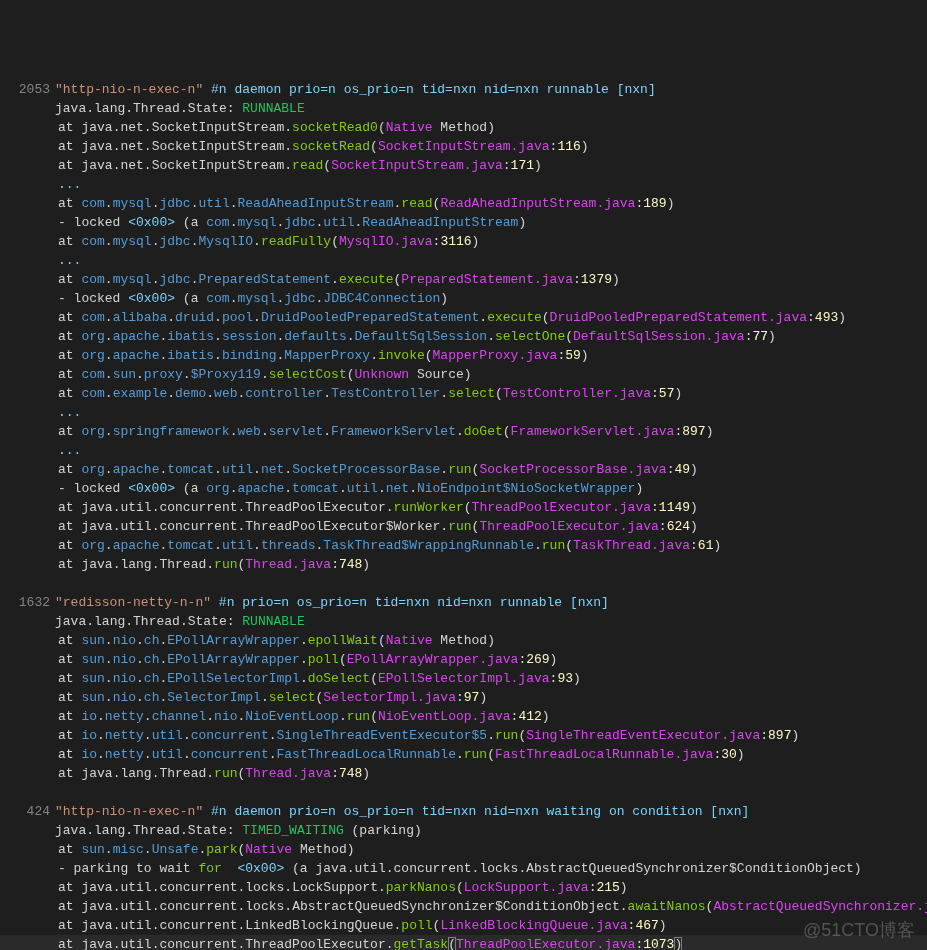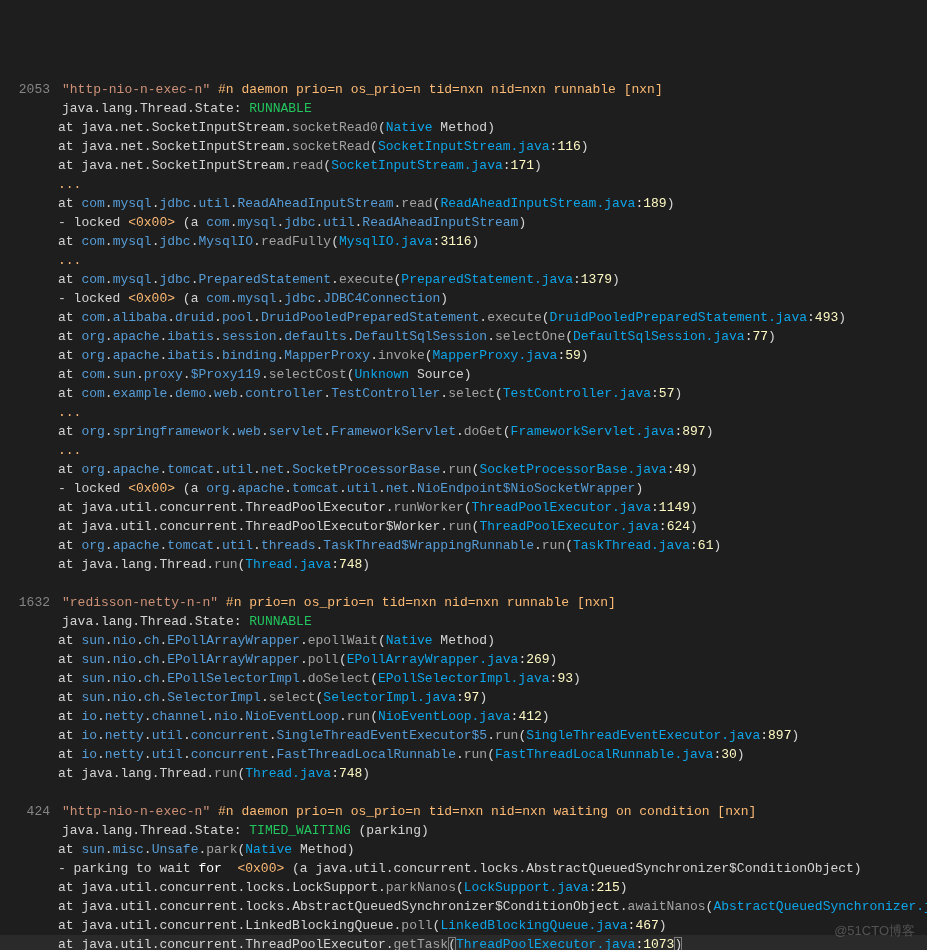--- a/index.html
+++ b/index.html
@@ -9,37 +9,37 @@
     font-size: 13px;
     line-height: 19px;
     color: #d4d4d4;
     white-space: pre;
     overflow-x: auto;
     width: 927px;
     padding: 4px 0;
   }
   .line { padding: 0 8px; }
   .line.highlight { background: #2a2a2a; }
-  .ln { color: #858585; display: inline-block; width: 42px; text-align: right; margin-right: 12px; user-select: none; }
+  .ln { color: #858585; display: inline-block; width: 42px; text-align: right; margin-right: 5px; user-select: none; }
   .ind50 { display:inline-block; width:50px; }
   .c-green   { color: #22c55e; }   
   .c-blue    { color: #569cd6; }   
   .c-orange  { color: #ce9178; }   
-  .c-yellow  { color: #a3a3a3; }   
-  .c-teal    { color: #0ea5e9; }   
+  .c-yellow  { color: #84cc16; }   
+  .c-teal    { color: #d946ef; }   
   .c-num     { color: #fef9c3; }   
-  .c-gray    { color: #fdba74; font-family: Liberation Mono, monospace; }   
-  .c-purple  { color: #ffffff; }   
+  .c-gray    { color: #7dd3fc; font-family: Liberation Mono, monospace; }   
+  .c-purple  { color: #84cc16; }   
   .sel { outline: 1px solid #7d7d7d; outline-offset: -1px; }
   .watermark {
     position: fixed;
     bottom: 10px;
     right: 12px;
     color: #777;
-    font-size: 13px;
+    font-size: 18px;
     opacity: 0.6;
     font-family: sans-serif;
   }
 </style>
 </head>
 <body>
 
 
 
 <div id="code"><div class="line"><span class="ln">2053</span><span class="c-orange">"http-nio-n-exec-n"</span> <span class="c-gray">#n daemon prio=n os_prio=n tid=nxn nid=nxn runnable [nxn]</span></div><div class="line"><span class="ln"></span><span class="">java</span><span>.</span><span class="">lang</span><span>.</span><span class="">Thread</span><span>.</span><span class="">State</span>: <span class="c-green">RUNNABLE</span><span></span></div><div class="line"><span class="ind50"></span>at <span class="">java</span><span>.</span><span class="">net</span><span>.</span><span class="">SocketInputStream</span>.<span class="c-yellow">socketRead0</span>(<span class="c-teal">Native </span>Method)</div><div class="line"><span class="ind50"></span>at <span class="">java</span><span>.</span><span class="">net</span><span>.</span><span class="">SocketInputStream</span>.<span class="c-yellow">socketRead</span>(<span class="c-teal">SocketInputStream.java</span>:<span class="c-num">116</span>)</div><div class="line"><span class="ind50"></span>at <span class="">java</span><span>.</span><span class="">net</span><span>.</span><span class="">SocketInputStream</span>.<span class="c-yellow">read</span>(<span class="c-teal">SocketInputStream.java</span>:<span class="c-num">171</span>)</div><div class="line"><span class="ind50"></span><span class="c-gray">...</span></div><div class="line"><span class="ind50"></span>at <span class="c-blue">com</span><span>.</span><span class="c-blue">mysql</span><span>.</span><span class="c-blue">jdbc</span><span>.</span><span class="c-blue">util</span><span>.</span><span class="c-blue">ReadAheadInputStream</span>.<span class="c-yellow">read</span>(<span class="c-teal">ReadAheadInputStream.java</span>:<span class="c-num">189</span>)</div><div class="line"><span class="ind50"></span>- locked <span class="c-gray">&lt;0x00&gt;</span> (a <span class="c-blue">com</span><span>.</span><span class="c-blue">mysql</span><span>.</span><span class="c-blue">jdbc</span><span>.</span><span class="c-blue">util</span><span>.</span><span class="c-blue">ReadAheadInputStream</span>)</div><div class="line"><span class="ind50"></span>at <span class="c-blue">com</span><span>.</span><span class="c-blue">mysql</span><span>.</span><span class="c-blue">jdbc</span><span>.</span><span class="c-blue">MysqlIO</span>.<span class="c-yellow">readFully</span>(<span class="c-teal">MysqlIO.java</span>:<span class="c-num">3116</span>)</div><div class="line"><span class="ind50"></span><span class="c-gray">...</span></div><div class="line"><span class="ind50"></span>at <span class="c-blue">com</span><span>.</span><span class="c-blue">mysql</span><span>.</span><span class="c-blue">jdbc</span><span>.</span><span class="c-blue">PreparedStatement</span>.<span class="c-yellow">execute</span>(<span class="c-teal">PreparedStatement.java</span>:<span class="c-num">1379</span>)</div><div class="line"><span class="ind50"></span>- locked <span class="c-gray">&lt;0x00&gt;</span> (a <span class="c-blue">com</span><span>.</span><span class="c-blue">mysql</span><span>.</span><span class="c-blue">jdbc</span><span>.</span><span class="c-blue">JDBC4Connection</span>)</div><div class="line"><span class="ind50"></span>at <span class="c-blue">com</span><span>.</span><span class="c-blue">alibaba</span><span>.</span><span class="c-blue">druid</span><span>.</span><span class="c-blue">pool</span><span>.</span><span class="c-blue">DruidPooledPreparedStatement</span>.<span class="c-yellow">execute</span>(<span class="c-teal">DruidPooledPreparedStatement.java</span>:<span class="c-num">493</span>)</div><div class="line"><span class="ind50"></span>at <span class="c-blue">org</span><span>.</span><span class="c-blue">apache</span><span>.</span><span class="c-blue">ibatis</span><span>.</span><span class="c-blue">session</span><span>.</span><span class="c-blue">defaults</span><span>.</span><span class="c-blue">DefaultSqlSession</span>.<span class="c-yellow">selectOne</span>(<span class="c-teal">DefaultSqlSession.java</span>:<span class="c-num">77</span>)</div><div class="line"><span class="ind50"></span>at <span class="c-blue">org</span><span>.</span><span class="c-blue">apache</span><span>.</span><span class="c-blue">ibatis</span><span>.</span><span class="c-blue">binding</span><span>.</span><span class="c-blue">MapperProxy</span>.<span class="c-yellow">invoke</span>(<span class="c-teal">MapperProxy.java</span>:<span class="c-num">59</span>)</div><div class="line"><span class="ind50"></span>at <span class="c-blue">com</span><span>.</span><span class="c-blue">sun</span><span>.</span><span class="c-blue">proxy</span><span>.</span><span class="c-blue">$Proxy119</span>.<span class="c-yellow">selectCost</span>(<span class="c-teal">Unknown </span>Source)</div><div class="line"><span class="ind50"></span>at <span class="c-blue">com</span><span>.</span><span class="c-blue">example</span><span>.</span><span class="c-blue">demo</span><span>.</span><span class="c-blue">web</span><span>.</span><span class="c-blue">controller</span><span>.</span><span class="c-blue">TestController</span>.<span class="c-yellow">select</span>(<span class="c-teal">TestController.java</span>:<span class="c-num">57</span>)</div><div class="line"><span class="ind50"></span><span class="c-gray">...</span></div><div class="line"><span class="ind50"></span>at <span class="c-blue">org</span><span>.</span><span class="c-blue">springframework</span><span>.</span><span class="c-blue">web</span><span>.</span><span class="c-blue">servlet</span><span>.</span><span class="c-blue">FrameworkServlet</span>.<span class="c-yellow">doGet</span>(<span class="c-teal">FrameworkServlet.java</span>:<span class="c-num">897</span>)</div><div class="line"><span class="ind50"></span><span class="c-gray">...</span></div><div class="line"><span class="ind50"></span>at <span class="c-blue">org</span><span>.</span><span class="c-blue">apache</span><span>.</span><span class="c-blue">tomcat</span><span>.</span><span class="c-blue">util</span><span>.</span><span class="c-blue">net</span><span>.</span><span class="c-blue">SocketProcessorBase</span>.<span class="c-yellow">run</span>(<span class="c-teal">SocketProcessorBase.java</span>:<span class="c-num">49</span>)</div><div class="line"><span class="ind50"></span>- locked <span class="c-gray">&lt;0x00&gt;</span> (a <span class="c-blue">org</span><span>.</span><span class="c-blue">apache</span><span>.</span><span class="c-blue">tomcat</span><span>.</span><span class="c-blue">util</span><span>.</span><span class="c-blue">net</span><span>.</span><span class="c-blue">NioEndpoint$NioSocketWrapper</span>)</div><div class="line"><span class="ind50"></span>at <span class="">java</span><span>.</span><span class="">util</span><span>.</span><span class="">concurrent</span><span>.</span><span class="">ThreadPoolExecutor</span>.<span class="c-yellow">runWorker</span>(<span class="c-teal">ThreadPoolExecutor.java</span>:<span class="c-num">1149</span>)</div><div class="line"><span class="ind50"></span>at <span class="">java</span><span>.</span><span class="">util</span><span>.</span><span class="">concurrent</span><span>.</span><span class="">ThreadPoolExecutor$Worker</span>.<span class="c-yellow">run</span>(<span class="c-teal">ThreadPoolExecutor.java</span>:<span class="c-num">624</span>)</div><div class="line"><span class="ind50"></span>at <span class="c-blue">org</span><span>.</span><span class="c-blue">apache</span><span>.</span><span class="c-blue">tomcat</span><span>.</span><span class="c-blue">util</span><span>.</span><span class="c-blue">threads</span><span>.</span><span class="c-blue">TaskThread$WrappingRunnable</span>.<span class="c-yellow">run</span>(<span class="c-teal">TaskThread.java</span>:<span class="c-num">61</span>)</div><div class="line"><span class="ind50"></span>at <span class="">java</span><span>.</span><span class="">lang</span><span>.</span><span class="">Thread</span>.<span class="c-yellow">run</span>(<span class="c-teal">Thread.java</span>:<span class="c-num">748</span>)</div><div class="line"> </div><div class="line"><span class="ln">1632</span><span class="c-orange">"redisson-netty-n-n"</span> <span class="c-gray">#n prio=n os_prio=n tid=nxn nid=nxn runnable [nxn]</span></div><div class="line"><span class="ln"></span><span class="">java</span><span>.</span><span class="">lang</span><span>.</span><span class="">Thread</span><span>.</span><span class="">State</span>: <span class="c-green">RUNNABLE</span><span></span></div><div class="line"><span class="ind50"></span>at <span class="c-blue">sun</span><span>.</span><span class="c-blue">nio</span><span>.</span><span class="c-blue">ch</span><span>.</span><span class="c-blue">EPollArrayWrapper</span>.<span class="c-yellow">epollWait</span>(<span class="c-teal">Native </span>Method)</div><div class="line"><span class="ind50"></span>at <span class="c-blue">sun</span><span>.</span><span class="c-blue">nio</span><span>.</span><span class="c-blue">ch</span><span>.</span><span class="c-blue">EPollArrayWrapper</span>.<span class="c-yellow">poll</span>(<span class="c-teal">EPollArrayWrapper.java</span>:<span class="c-num">269</span>)</div><div class="line"><span class="ind50"></span>at <span class="c-blue">sun</span><span>.</span><span class="c-blue">nio</span><span>.</span><span class="c-blue">ch</span><span>.</span><span class="c-blue">EPollSelectorImpl</span>.<span class="c-yellow">doSelect</span>(<span class="c-teal">EPollSelectorImpl.java</span>:<span class="c-num">93</span>)</div><div class="line"><span class="ind50"></span>at <span class="c-blue">sun</span><span>.</span><span class="c-blue">nio</span><span>.</span><span class="c-blue">ch</span><span>.</span><span class="c-blue">SelectorImpl</span>.<span class="c-yellow">select</span>(<span class="c-teal">SelectorImpl.java</span>:<span class="c-num">97</span>)</div><div class="line"><span class="ind50"></span>at <span class="c-blue">io</span><span>.</span><span class="c-blue">netty</span><span>.</span><span class="c-blue">channel</span><span>.</span><span class="c-blue">nio</span><span>.</span><span class="c-blue">NioEventLoop</span>.<span class="c-yellow">run</span>(<span class="c-teal">NioEventLoop.java</span>:<span class="c-num">412</span>)</div><div class="line"><span class="ind50"></span>at <span class="c-blue">io</span><span>.</span><span class="c-blue">netty</span><span>.</span><span class="c-blue">util</span><span>.</span><span class="c-blue">concurrent</span><span>.</span><span class="c-blue">SingleThreadEventExecutor$5</span>.<span class="c-yellow">run</span>(<span class="c-teal">SingleThreadEventExecutor.java</span>:<span class="c-num">897</span>)</div><div class="line"><span class="ind50"></span>at <span class="c-blue">io</span><span>.</span><span class="c-blue">netty</span><span>.</span><span class="c-blue">util</span><span>.</span><span class="c-blue">concurrent</span><span>.</span><span class="c-blue">FastThreadLocalRunnable</span>.<span class="c-yellow">run</span>(<span class="c-teal">FastThreadLocalRunnable.java</span>:<span class="c-num">30</span>)</div><div class="line"><span class="ind50"></span>at <span class="">java</span><span>.</span><span class="">lang</span><span>.</span><span class="">Thread</span>.<span class="c-yellow">run</span>(<span class="c-teal">Thread.java</span>:<span class="c-num">748</span>)</div><div class="line"> </div><div class="line"><span class="ln">424</span><span class="c-orange">"http-nio-n-exec-n"</span> <span class="c-gray">#n daemon prio=n os_prio=n tid=nxn nid=nxn waiting on condition [nxn]</span></div><div class="line"><span class="ln"></span><span class="">java</span><span>.</span><span class="">lang</span><span>.</span><span class="">Thread</span><span>.</span><span class="">State</span>: <span class="c-green">TIMED_WAITING</span><span> (parking)</span></div><div class="line"><span class="ind50"></span>at <span class="c-blue">sun</span><span>.</span><span class="c-blue">misc</span><span>.</span><span class="c-blue">Unsafe</span>.<span class="c-yellow">park</span>(<span class="c-teal">Native </span>Method)</div><div class="line"><span class="ind50"></span>- parking to wait <span class="c-purple">for</span>  <span class="c-gray">&lt;0x00&gt;</span> (a <span class="">java</span><span>.</span><span class="">util</span><span>.</span><span class="">concurrent</span><span>.</span><span class="">locks</span><span>.</span><span class="">AbstractQueuedSynchronizer$ConditionObject</span>)</div><div class="line"><span class="ind50"></span>at <span class="">java</span><span>.</span><span class="">util</span><span>.</span><span class="">concurrent</span><span>.</span><span class="">locks</span><span>.</span><span class="">LockSupport</span>.<span class="c-yellow">parkNanos</span>(<span class="c-teal">LockSupport.java</span>:<span class="c-num">215</span>)</div><div class="line"><span class="ind50"></span>at <span class="">java</span><span>.</span><span class="">util</span><span>.</span><span class="">concurrent</span><span>.</span><span class="">locks</span><span>.</span><span class="">AbstractQueuedSynchronizer$ConditionObject</span>.<span class="c-yellow">awaitNanos</span>(<span class="c-teal">AbstractQueuedSynchronizer.java</span>:)</div><div class="line"><span class="ind50"></span>at <span class="">java</span><span>.</span><span class="">util</span><span>.</span><span class="">concurrent</span><span>.</span><span class="">LinkedBlockingQueue</span>.<span class="c-yellow">poll</span>(<span class="c-teal">LinkedBlockingQueue.java</span>:<span class="c-num">467</span>)</div><div class="line highlight"><span class="ind50"></span>at <span class="">java</span><span>.</span><span class="">util</span><span>.</span><span class="">concurrent</span><span>.</span><span class="">ThreadPoolExecutor</span>.<span class="c-yellow">getTask</span><span class="sel">(</span><span class="c-teal">ThreadPoolExecutor.java</span>:<span class="c-num">1073</span><span class="sel">)</span></div></div>

